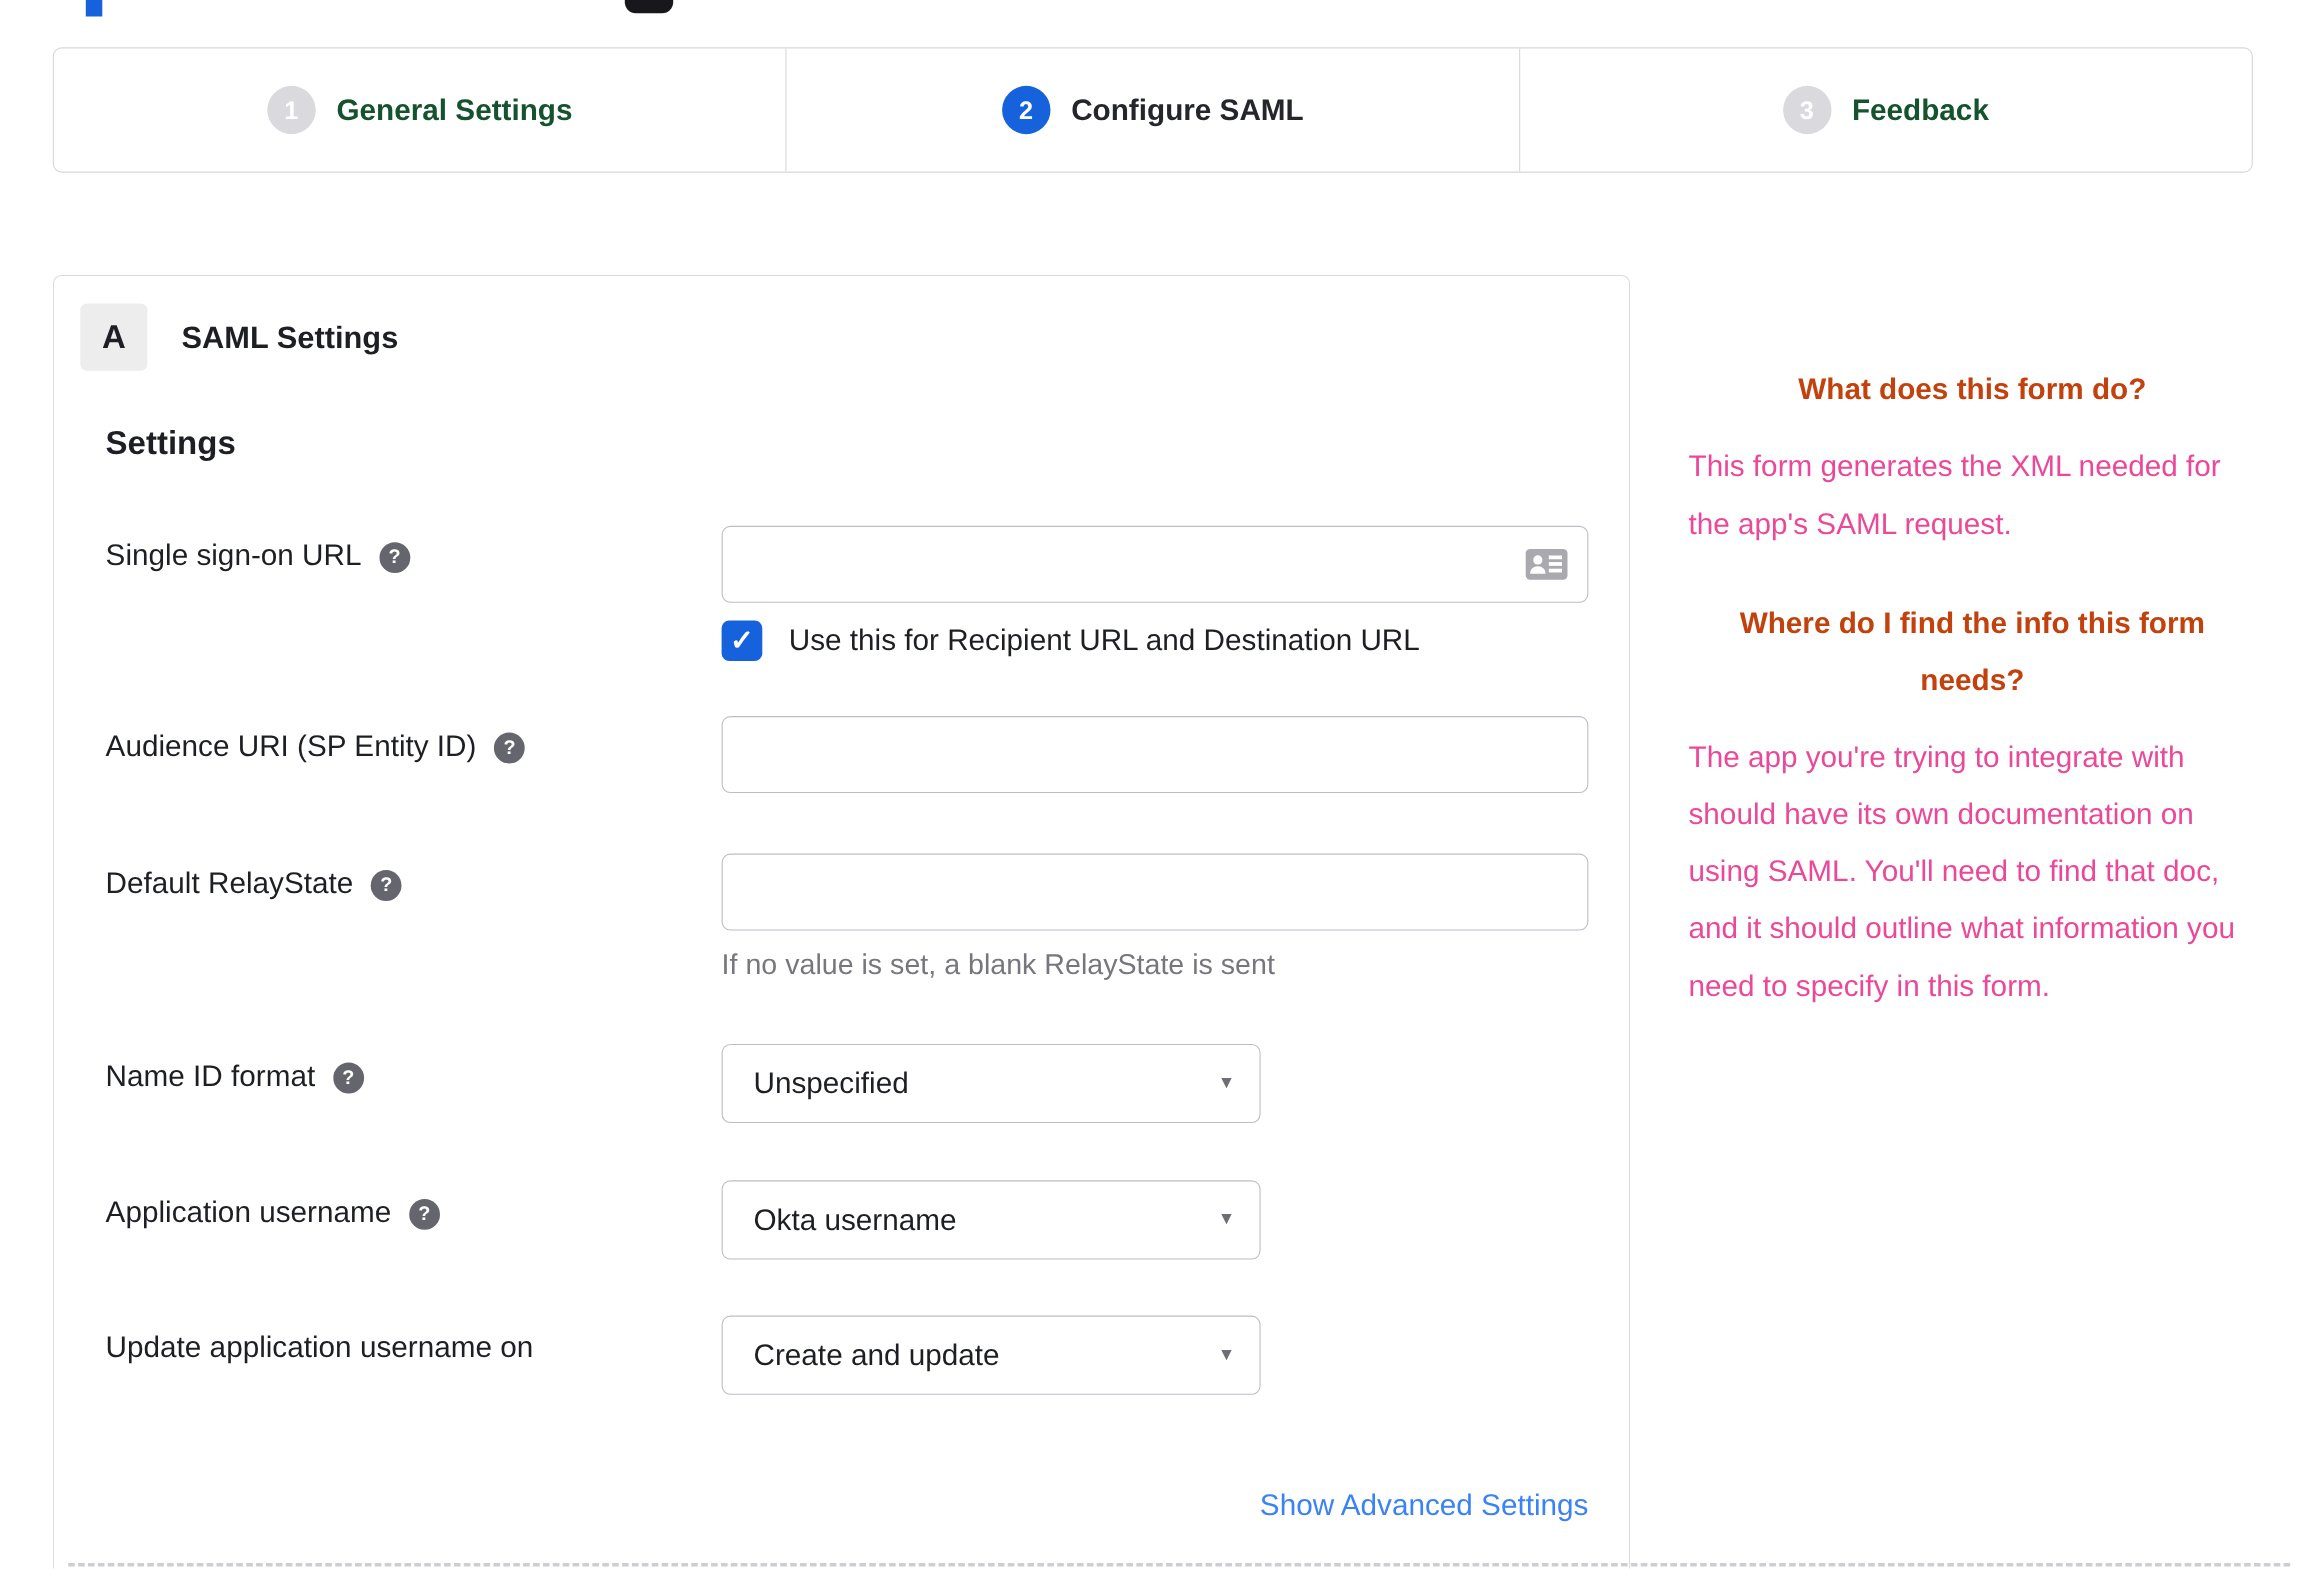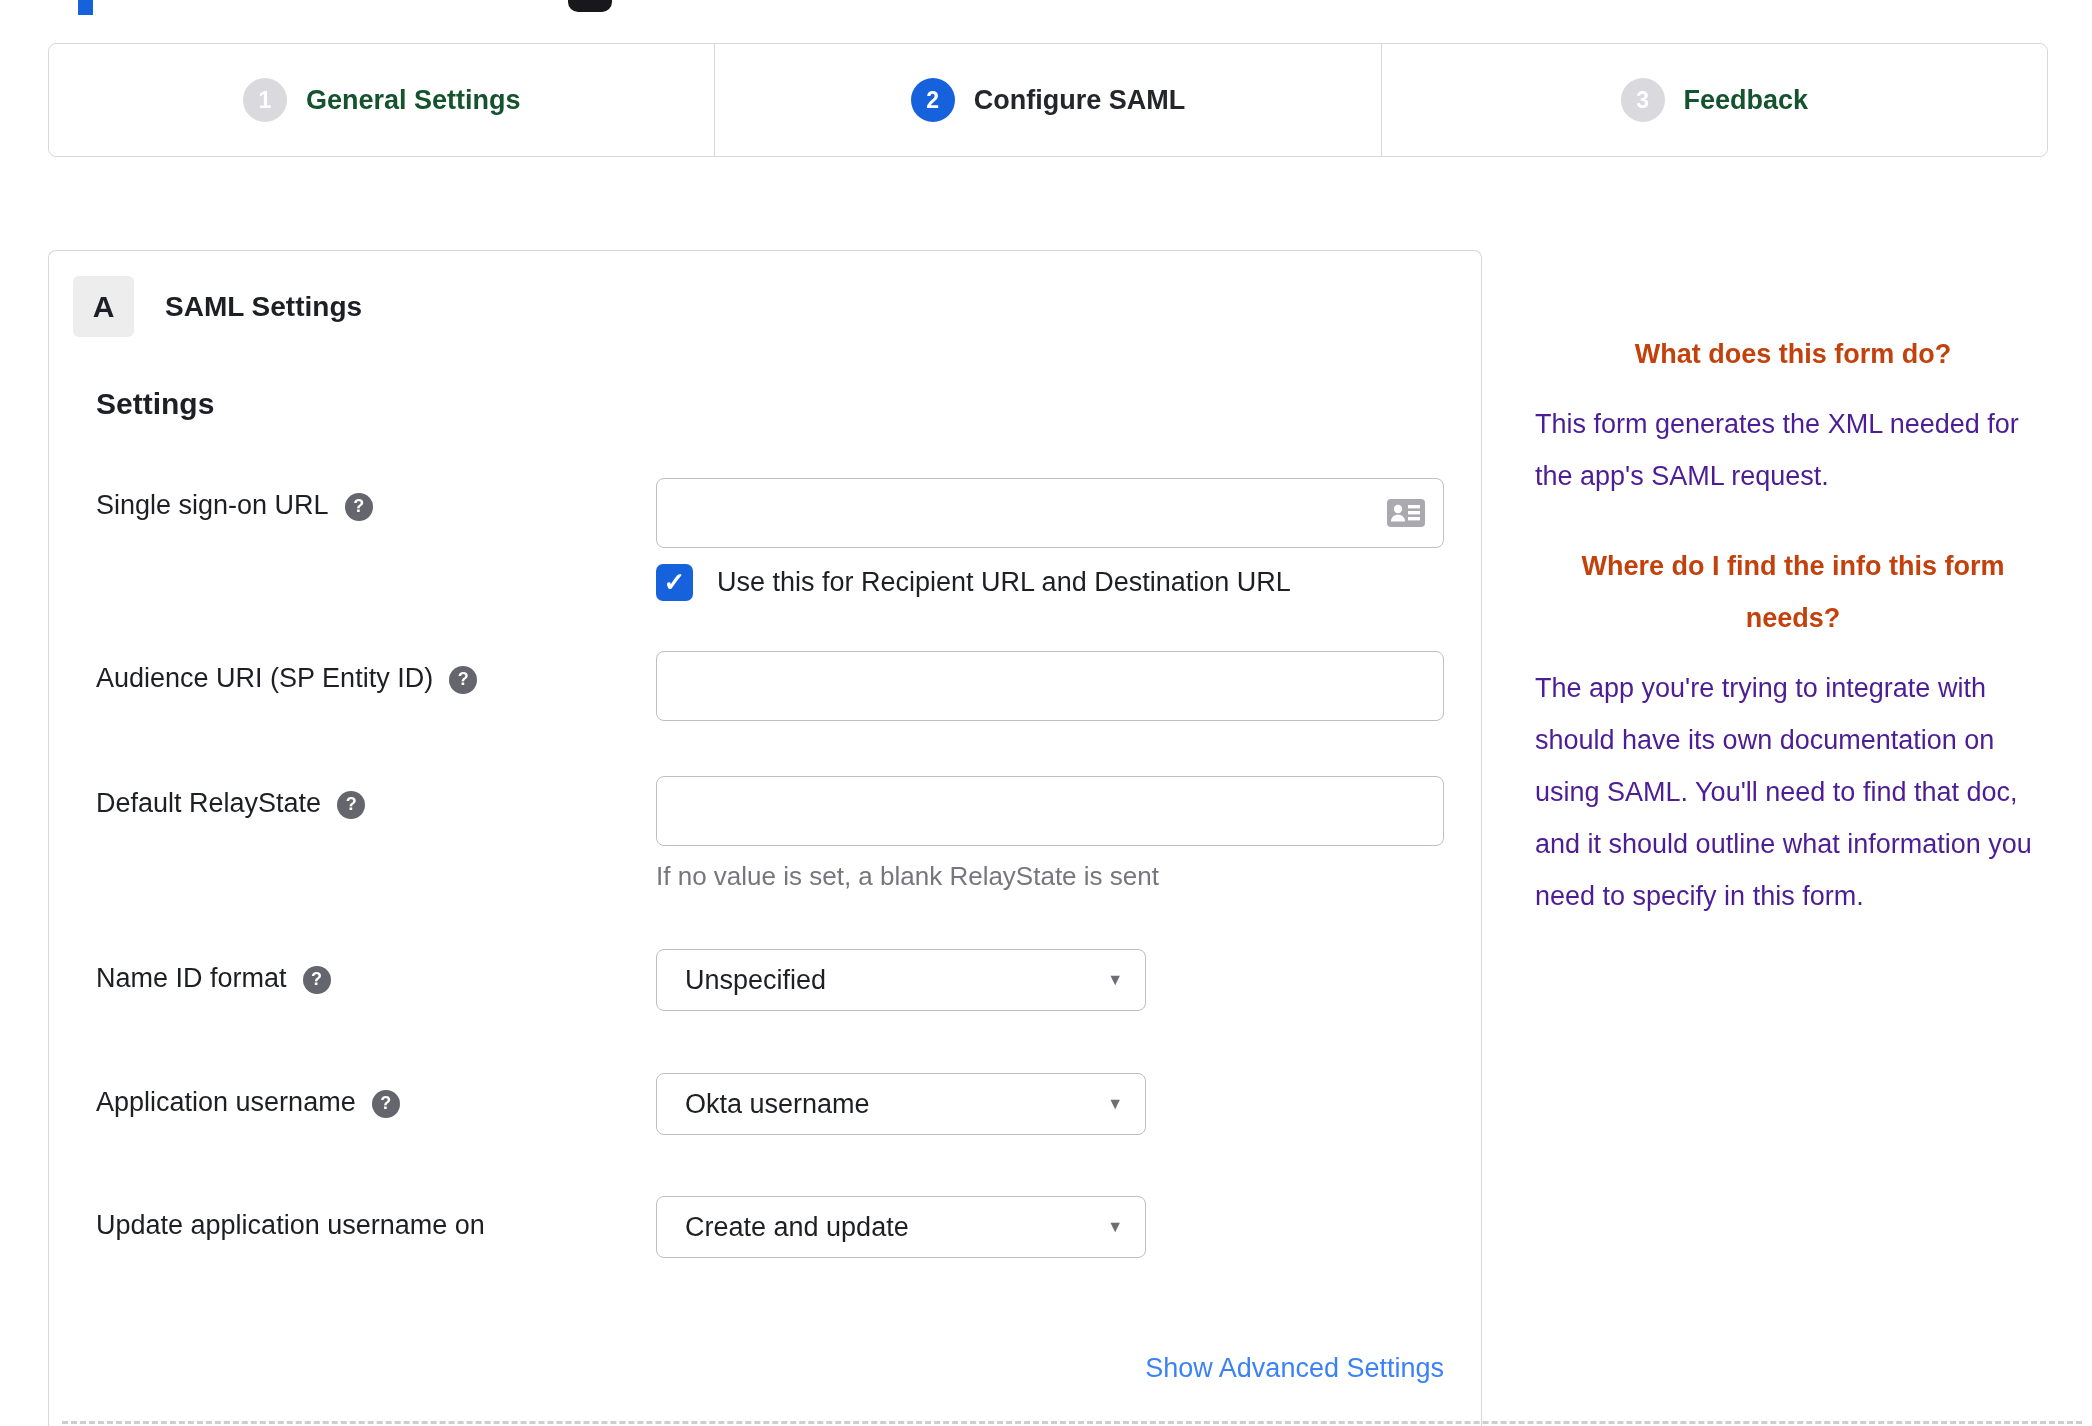--- a/index.html
+++ b/index.html
@@ -90,40 +90,40 @@
     color:#fff; font-size:26px; font-weight:bold; cursor:pointer;
   }
   .checkbox-label { font-size:27px; color:#1d1f24; }
 
   .helper-text {
     position:absolute; left:607px; top:610px;
     font-size:26px; color:#77767e;
   }
 
   .select {
-    position:absolute; left:607px; width:490px; height:62px;
+    position:absolute; left:607px; width:490px; height:72px;
     border:1px solid #bdbdc5; border-radius:8px; background:#fff;
     display:flex; align-items:center; padding:0 28px;
     font-size:27px; color:#1d1f24; cursor:pointer;
   }
   .caret {
     position:absolute; right:22px; top:50%; transform:translateY(-50%);
     font-size:16px; color:#6e6e76;
   }
 
   .advanced-link {
     position:absolute; left:607px; top:1102px; width:788px;
     text-align:right; font-size:27px; color:#3b82f6;
     text-decoration:none; cursor:pointer;
   }
 
   
   .sidebar { position:absolute; left:1535px; top:328px; width:516px; }
   .sidebar h4 { font-size:27px; font-weight:bold; line-height:52px; margin-bottom:18px; color:#c2410c;text-align:center; }
-  .sidebar p { font-size:27px; line-height:52px; color:#4c1d95; margin-bottom:38px; }
+  .sidebar p { font-size:27px; line-height:52px; color:#ec4899; margin-bottom:38px; }
 
   
   .bottom-dashes {
     position:absolute; left:62px; top:1421px; width:2020px;
     border-top:3px dashed #cdcdd2;
   }
 </style>
 </head>
 <body>
 

